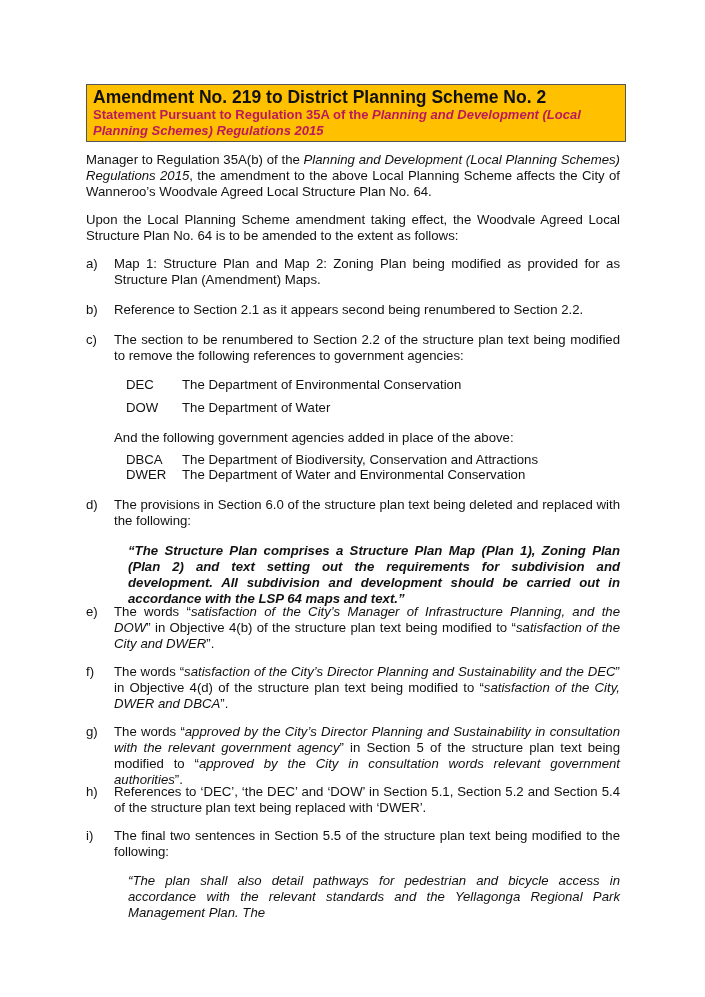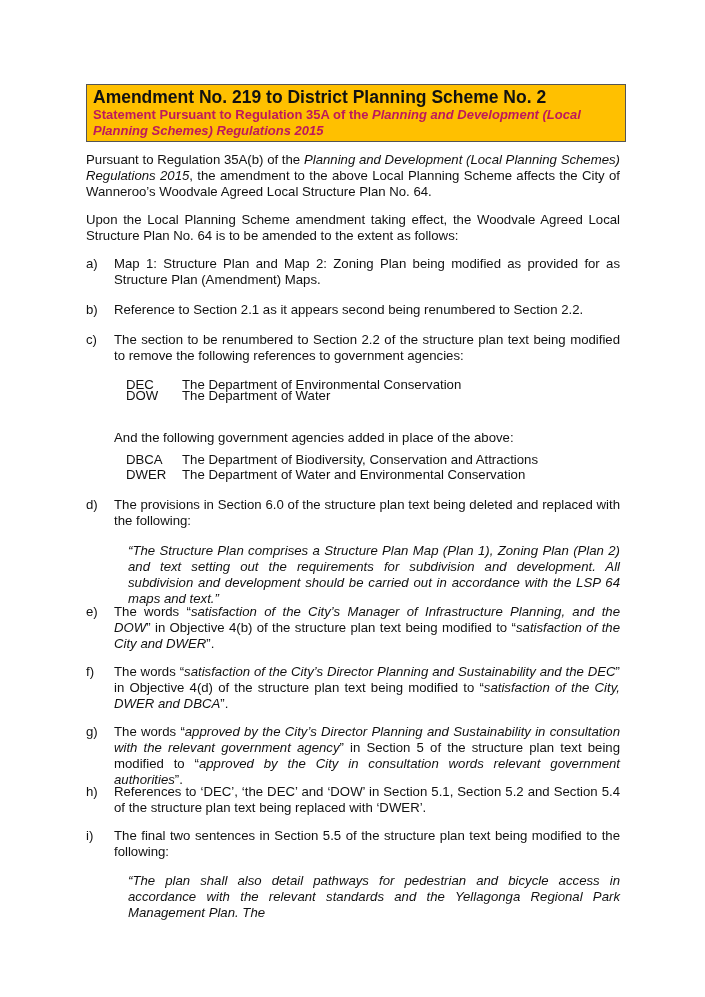--- a/index.html
+++ b/index.html
@@ -27,21 +27,21 @@
 </head>
 <body>
 
 <div class="page">
 
   <div class="header-box">
     <div class="header-title">Amendment No. 219 to District Planning Scheme No. 2</div>
     <div class="header-sub"><span>Statement Pursuant to Regulation 35A of the </span><i>Planning and Development (Local Planning Schemes) Regulations 2015</i></div>
   </div>
 
-  <div class="p" style="top:152px;"><span>Pursuant to Regulation 35A(b) of the </span><i>Planning and Development (Local Planning Schemes) Regulations 2015</i><span>, the amendment to the above Local Planning Scheme affects the City of Wanneroo’s Woodvale Agreed Local Structure Plan No. 64.</span></div>
+  <div class="p" style="top:152px;"><span>Manager to Regulation 35A(b) of the </span><i>Planning and Development (Local Planning Schemes) Regulations 2015</i><span>, the amendment to the above Local Planning Scheme affects the City of Wanneroo’s Woodvale Agreed Local Structure Plan No. 64.</span></div>
 
   <div class="p" style="top:212px;">Upon the Local Planning Scheme amendment taking effect, the Woodvale Agreed Local Structure Plan No. 64 is to be amended to the extent as follows:</div>
 
   <div class="item" style="top:256px;">
     <span class="lbl">a)</span>
     <div class="txt">Map 1: Structure Plan and Map 2: Zoning Plan being modified as provided for as Structure Plan (Amendment) Maps.</div>
   </div>
 
   <div class="item" style="top:302px;">
     <span class="lbl">b)</span>
@@ -49,40 +49,40 @@
   </div>
 
   <div class="item" style="top:332px;">
     <span class="lbl">c)</span>
     <div class="txt">The section to be renumbered to Section 2.2 of the structure plan text being modified to remove the following references to government agencies:</div>
   </div>
 
   <div class="agency" style="top:377px;">
     <span class="abbr">DEC</span><span>The Department of Environmental Conservation</span>
   </div>
-  <div class="agency" style="top:388px;">
+  <div class="agency" style="top:400px;">
     <span class="abbr">DOW</span><span>The Department of Water</span>
   </div>
 
   <div class="item" style="top:430px;">
     <div class="txt">And the following government agencies added in place of the above:</div>
   </div>
 
   <div class="agency" style="top:452px;">
     <span class="abbr">DBCA</span><span>The Department of Biodiversity, Conservation and Attractions</span>
   </div>
   <div class="agency" style="top:467px;">
     <span class="abbr">DWER</span><span>The Department of Water and Environmental Conservation</span>
   </div>
 
   <div class="item" style="top:497px;">
     <span class="lbl">d)</span>
     <div class="txt">The provisions in Section 6.0 of the structure plan text being deleted and replaced with the following:</div>
   </div>
-  <div class="quote" style="top:543px;">“The Structure Plan comprises a Structure Plan Map (Plan 1), Zoning Plan (Plan 2) and text setting out the requirements for subdivision and development. All subdivision and development should be carried out in accordance with the LSP 64 maps and text.”</div>
+  <div class="quote" style="top:543px;font-weight:bold;">“The Structure Plan comprises a Structure Plan Map (Plan 1), Zoning Plan (Plan 2) and text setting out the requirements for subdivision and development. All subdivision and development should be carried out in accordance with the LSP 64 maps and text.”</div>
 
   <div class="item" style="top:604px;">
     <span class="lbl">e)</span>
     <div class="txt"><span>The words “</span><i>satisfaction of the City’s Manager of Infrastructure Planning, and the DOW</i><span>” in Objective 4(b) of the structure plan text being modified to “</span><i>satisfaction of the City and DWER</i><span>”.</span></div>
   </div>
 
   <div class="item" style="top:664px;">
     <span class="lbl">f)</span>
     <div class="txt"><span>The words “</span><i>satisfaction of the City’s Director Planning and Sustainability and the DEC</i><span>” in Objective 4(d) of the structure plan text being modified to “</span><i>satisfaction of the City, DWER and DBCA</i><span>”.</span></div>
   </div>

